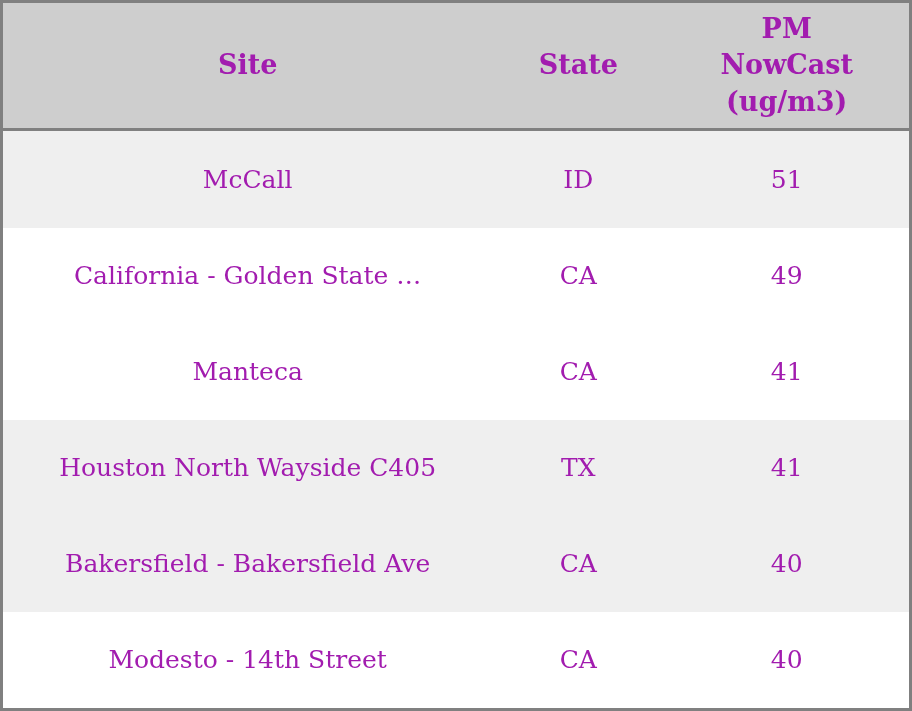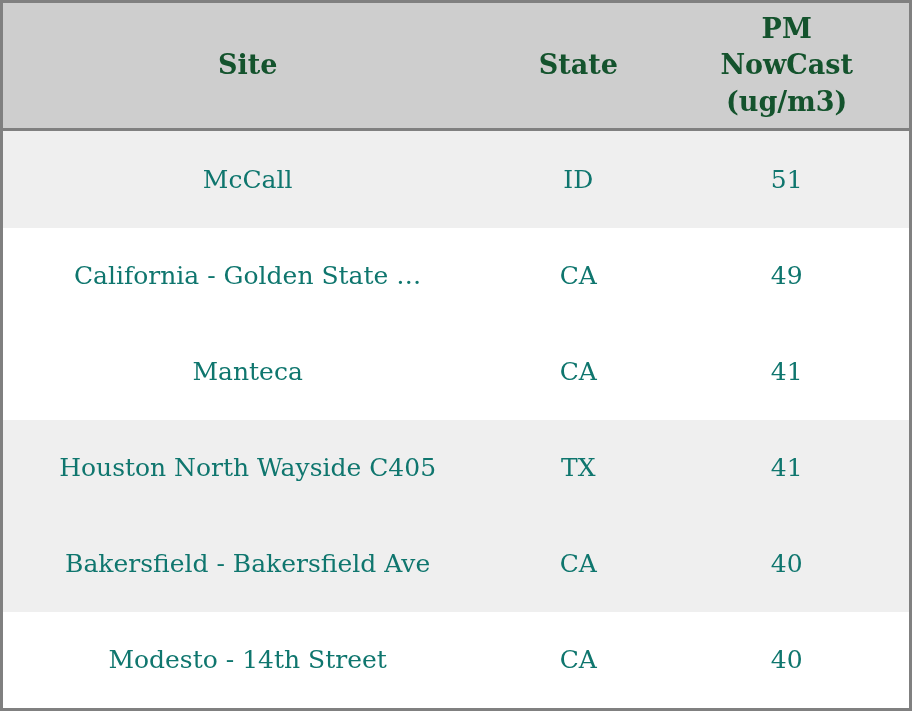--- a/index.html
+++ b/index.html
@@ -22,33 +22,33 @@
     height: 100%;
     border-collapse: collapse;
     table-layout: fixed;
   }
   col.col-site  { width: 54%; }
   col.col-state { width: 19%; }
   col.col-pm    { width: 27%; }
 
   thead th {
     background: #cecece;
-    color: #14532d;
+    color: #a21caf;
     font-weight: bold;
     font-size: 27px;
     line-height: 1.35;
     text-align: center;
     vertical-align: middle;
     height: 125px;
     border-bottom: 3px solid #808080;
     padding: 0 4px;
     white-space: pre-line;
   }
   tbody td {
-    color: #0f766e;
+    color: #a21caf;
     font-size: 25px;
     text-align: center;
     vertical-align: middle;
     height: 58px;
     padding: 0 4px;
     overflow: hidden;
     white-space: nowrap;
   }
   tbody tr.stripe-odd  { background: #efefef; }
   tbody tr.stripe-even { background: #ffffff; }

